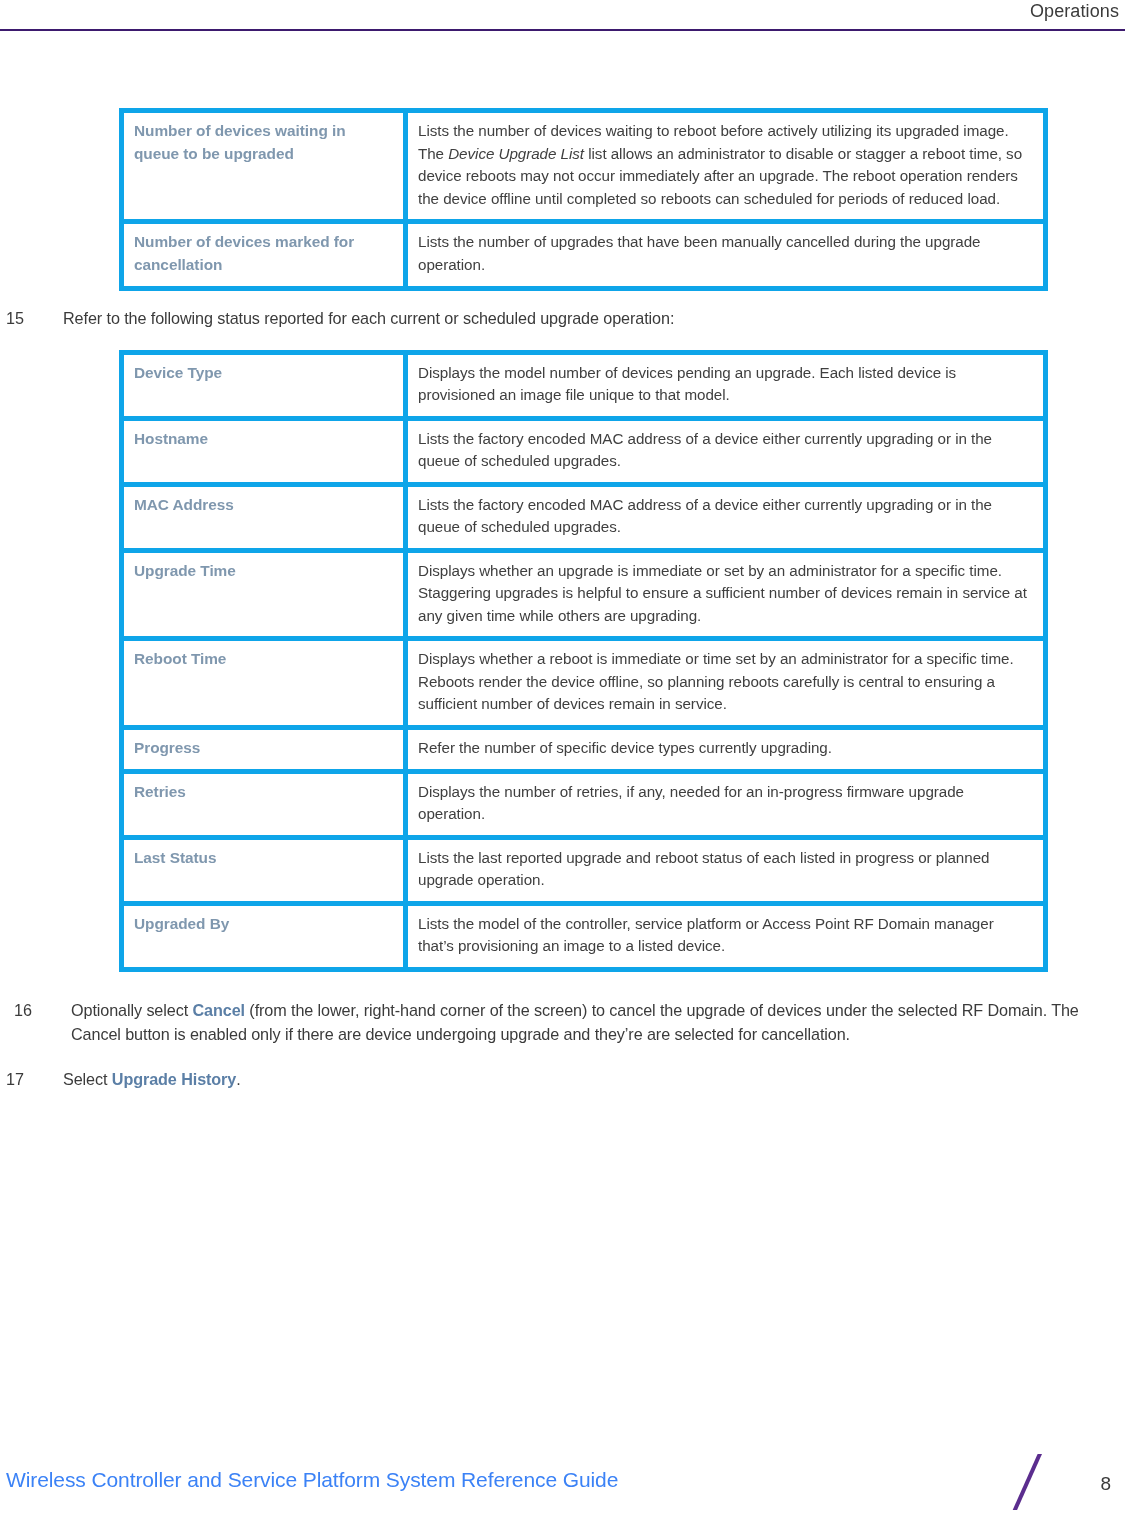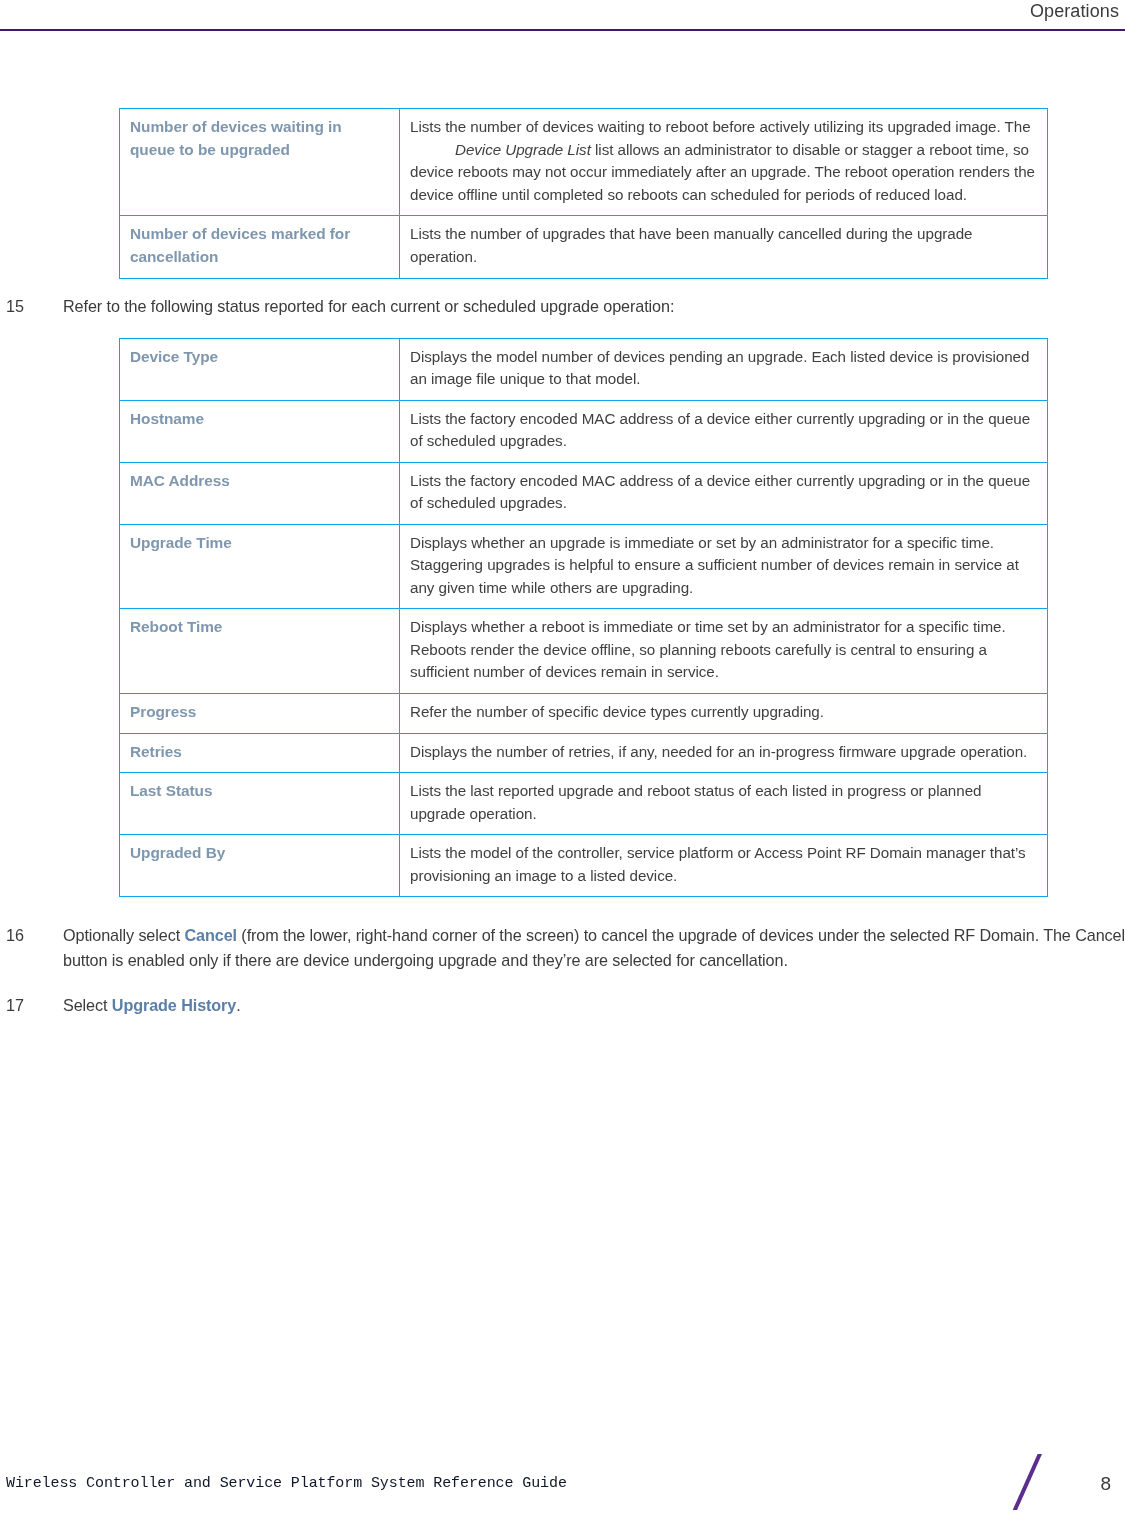--- a/index.html
+++ b/index.html
@@ -52,40 +52,39 @@
 
   
   table.def-table {
     border-collapse: collapse;
     table-layout: fixed;
     width: 929px;
     margin-left: 119px;
     border: 1px solid #2b2b2b;
   }
   table.def-table td {
-    border: 1px solid #0ea5e9;
+    border: 5px solid #0ea5e9;
     vertical-align: top;
     padding: 7px 10px 9px 10px;
   }
   table.def-table td.term {
     width: 259px;
     color: #7f97ae;
     font-weight: bold;
     font-size: 15.4px;
     line-height: 1.48;
     letter-spacing: -0.05px;
   }
   table.def-table td.desc {
     color: #3f3f3f;
     font-size: 15.2px;
     line-height: 1.48;
     letter-spacing: -0.05px;
   }
   table.def-table td.desc i {
-    margin-left: 45px;
   }
 
   #table-queue-status { margin-top: 76px; }
   #table-upgrade-status { margin-top: 20px; }
 
   
   .step {
     position: relative;
     padding-left: 63px;
     font-size: 16.2px;
@@ -102,40 +101,39 @@
     font-size: 16.2px;
     color: #3b3b3b;
   }
   .step .step-text b,
   .step .step-text .ui-ref {
     color: #5b7fa6;
     font-weight: bold;
   }
 
   #step-15 { margin-top: 15px; margin-bottom: 0; }
-  #step-16 { margin-top: 26px; }
+  #step-16 { margin-top: 26px; margin-left: 8px; }
   #step-17 { margin-top: 21px; }
 
   
   #page-footer {
     position: absolute;
     left: 0;
     bottom: 0;
     width: 1125px;
     height: 92px;
   }
   #page-footer .footer-title {
     position: absolute;
     left: 6px;
     bottom: 26px;
-    font-size: 15px;
-    color: #0f172a;
+    font-size: 21px;
+    color: #3b82f6;
     letter-spacing: -0.1px;
     white-space: nowrap;
-    font-family: Liberation Mono, monospace;
   }
   #page-footer .footer-slash {
     position: absolute;
     right: 76px;
     bottom: 8px;
     width: 44px;
     height: 56px;
     overflow: hidden;
   }
   #page-footer .footer-slash:after {

